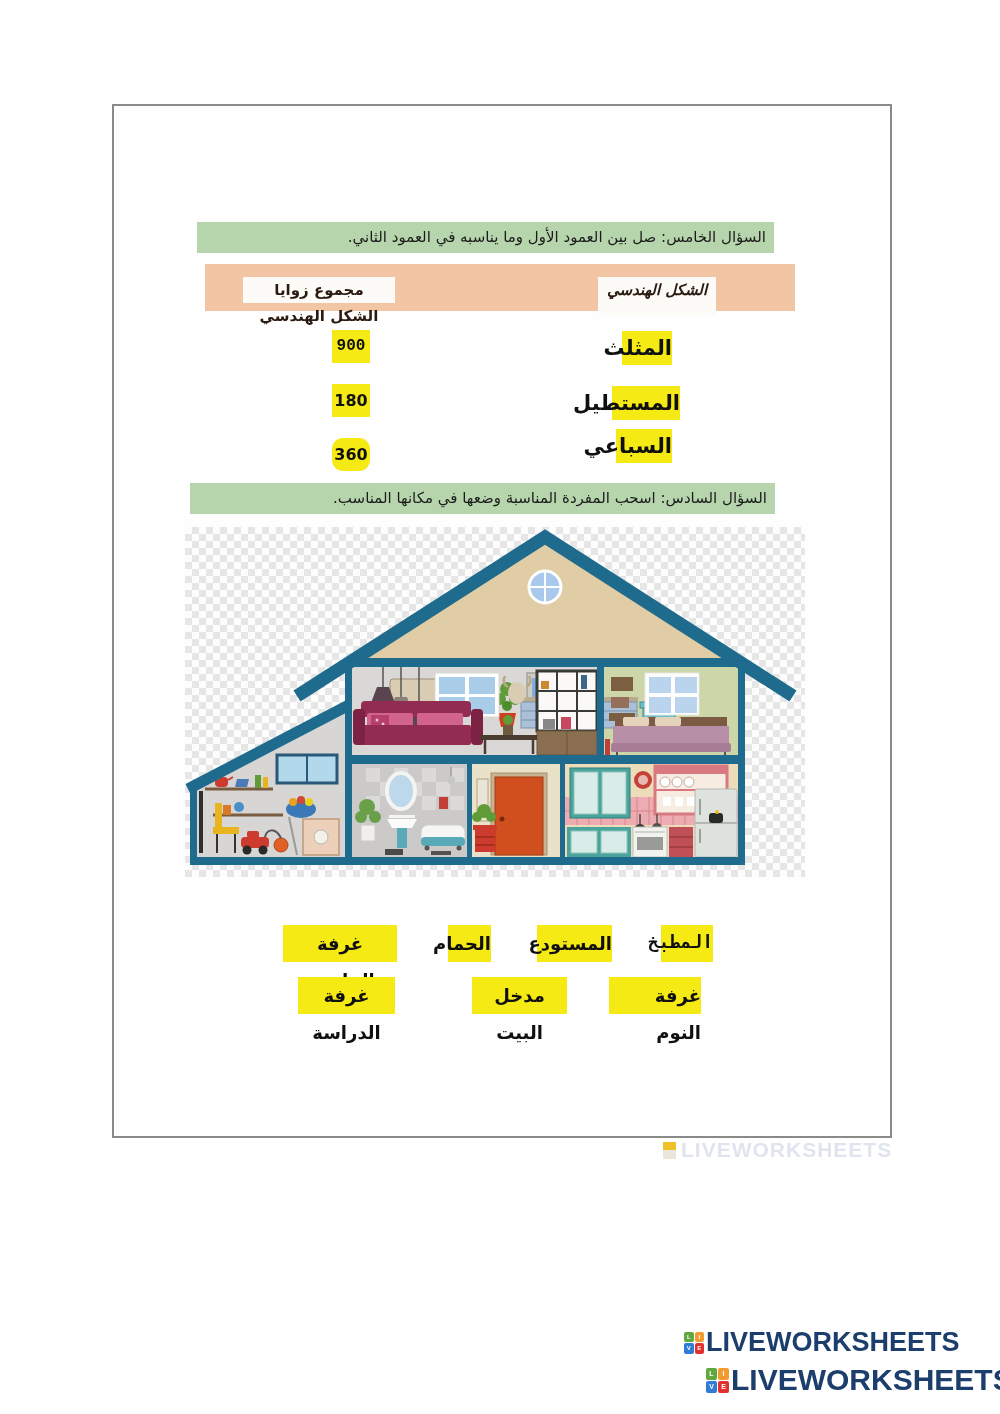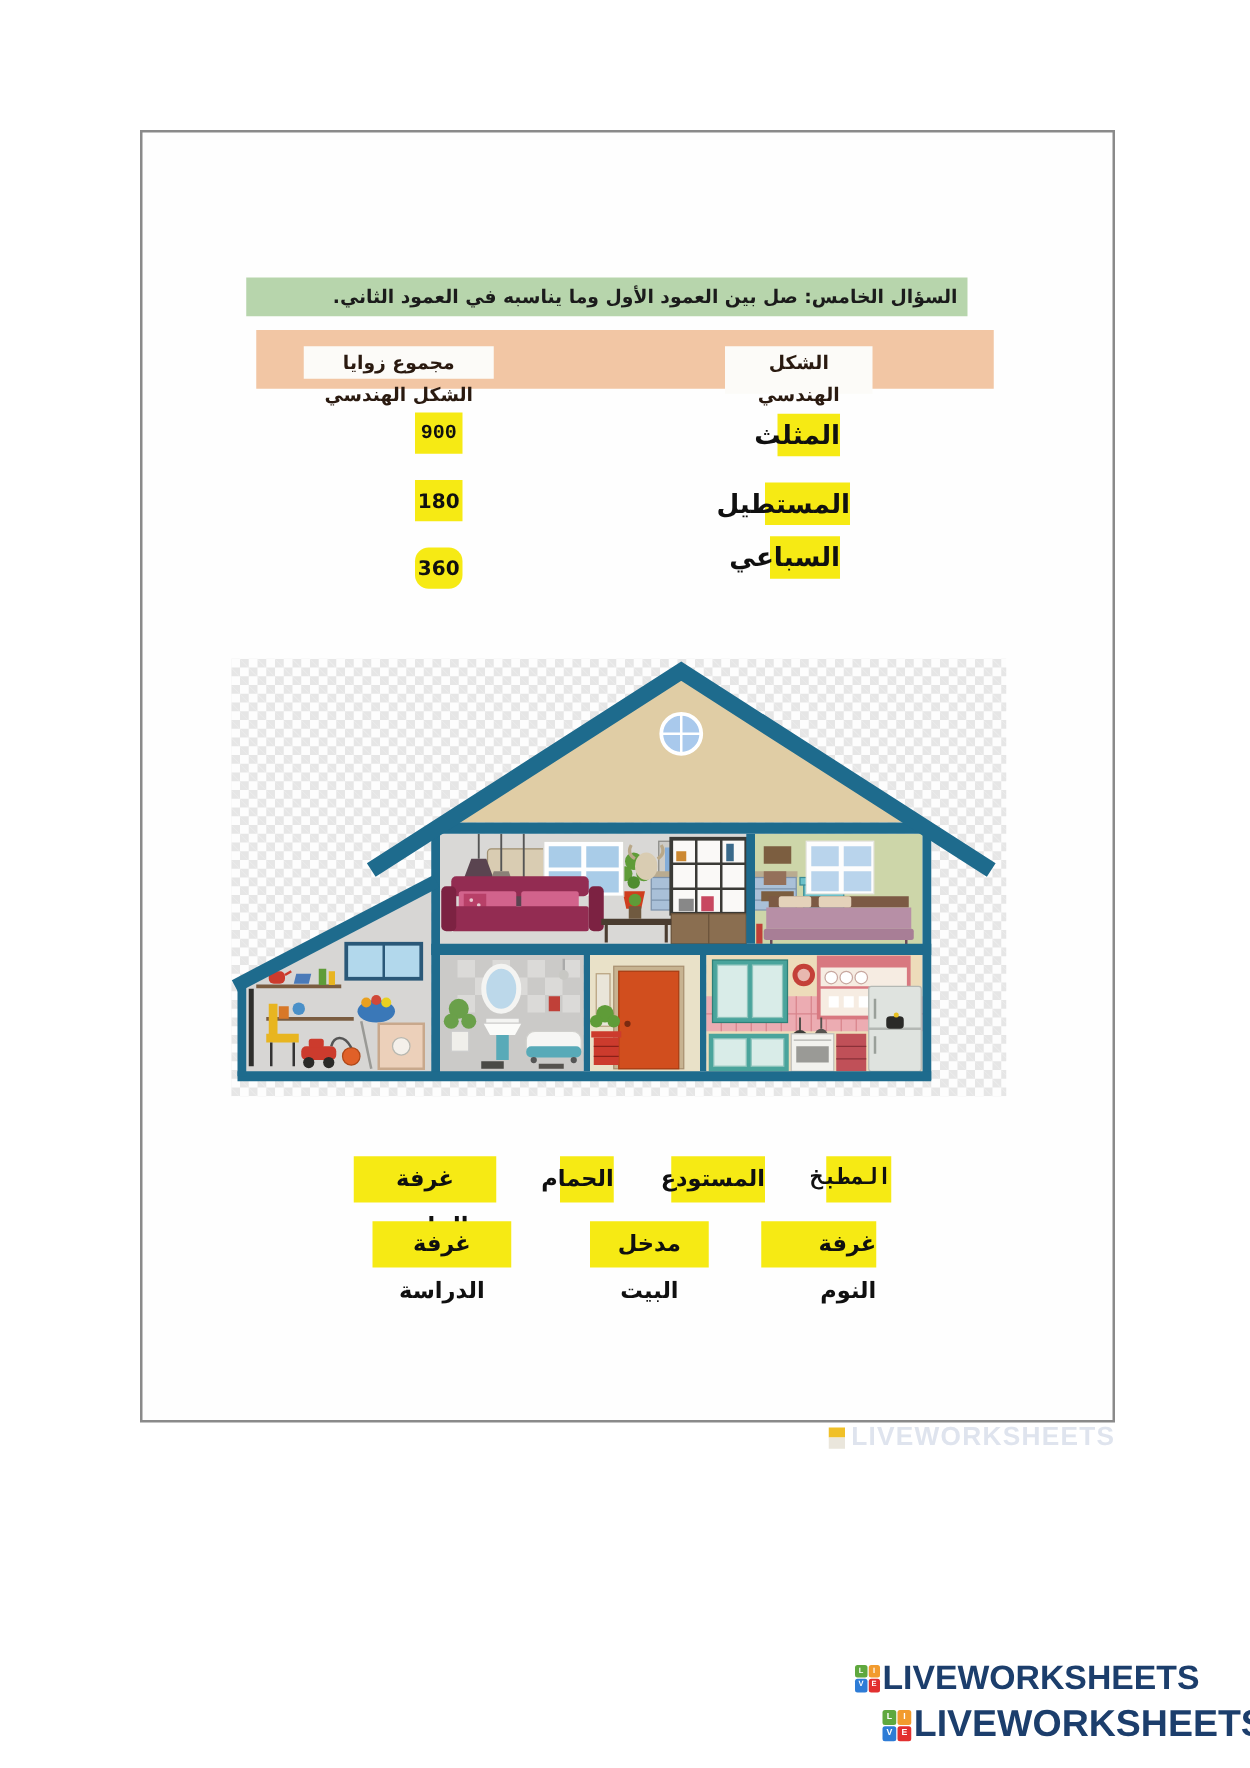--- a/index.html
+++ b/index.html
@@ -3,29 +3,29 @@
 <meta charset="utf-8">
 <style>
   html,body{margin:0;padding:0;background:#ffffff;}
   body{width:1000px;height:1414px;position:relative;font-family:"DejaVu Sans",sans-serif;}
   #page{position:absolute;inset:0;background:#ffffff;overflow:hidden;}
 
   .card{position:absolute;left:112px;top:104px;width:776px;height:1030px;
         border:2px solid #8a8a8a;background:#fefefe;}
 
   .qbar{position:absolute;height:31px;background:#b7d5ac;color:#1b1b1b;
-        font-size:15px;font-weight:bold;line-height:31px;direction:rtl;
+        font-size:15px;font-weight:normal;line-height:31px;direction:rtl;
         padding-right:8px;box-sizing:border-box;}
   .qbar1{left:197px;top:222px;width:577px;}
   .qbar2{left:190px;top:483px;width:585px;}
 
   .peach{position:absolute;left:205px;top:264px;width:590px;height:47px;background:#f2c6a4;}
   .colhead{position:absolute;background:#fcfbf8;color:#2a1a10;font-weight:bold;
            font-size:15px;line-height:26px;text-align:center;direction:rtl;padding:0 6px;}
-  .colhead-right{left:580px;top:277px;width:106px;height:38px;}
+  .colhead-right{left:598px;top:277px;width:106px;height:38px;font-style:italic;}
   .colhead-left{left:243px;top:277px;width:140px;height:26px;}
 
   .chip{position:absolute;background:#f6ea14;color:#101010;font-weight:bold;
         text-align:center;box-sizing:border-box;}
   .chip-num{width:38px;height:33px;line-height:33px;font-size:16px;direction:ltr;}
   .chip-shape{height:34px;line-height:34px;font-size:21px;direction:rtl;}
   .chip-word{height:37px;line-height:37px;font-size:18px;direction:rtl;}
 
   .house{position:absolute;left:185px;top:527px;width:620px;height:350px;
     background-color:#fdfdfd;
@@ -71,20 +71,21 @@
   <div class="colhead colhead-left">مجموع زوايا الشكل الهندسي</div>
 
   <div class="chip chip-num" style="left:332px;top:330px;font-family:Liberation Mono, monospace;">900</div>
   <div class="chip chip-num" style="left:332px;top:384px;">180</div>
   <div class="chip chip-num" style="left:332px;top:438px;border-radius:11px;">360</div>
 
   <div class="chip chip-shape" style="left:622px;top:331px;width:50px;">المثلث</div>
   <div class="chip chip-shape" style="left:612px;top:386px;width:68px;">المستطيل</div>
   <div class="chip chip-shape" style="left:616px;top:429px;width:56px;">السباعي</div>
 
+  <div class="qbar qbar2">السؤال السادس: اسحب المفردة المناسبة وضعها في مكانها المناسب.</div>
 
   <div class="house">
     <svg viewBox="0 0 620 350">
 
       <polygon points="360,16 166,131 554,131" fill="#e0cda5"></polygon>
       <rect x="167" y="140" width="245" height="92" fill="#d9d8d6"></rect>
       <rect x="419" y="140" width="134" height="92" fill="#cdd6a9"></rect>
       <rect x="167" y="237" width="115" height="97" fill="#cbcac8"></rect>
       <rect x="287" y="237" width="88" height="97" fill="#e9e1c8"></rect>
       <rect x="380" y="237" width="173" height="97" fill="#eddcba"></rect>
@@ -326,21 +327,21 @@
       </g>
     </svg>
   </div>
 
   <div class="chip chip-word" style="left:661px;top:925px;width:52px;font-family:Liberation Mono, monospace;">المطبخ</div>
   <div class="chip chip-word" style="left:537px;top:925px;width:75px;">المستودع</div>
   <div class="chip chip-word" style="left:448px;top:925px;width:43px;">الحمام</div>
   <div class="chip chip-word" style="left:283px;top:925px;width:114px;">غرفة الجلوس</div>
   <div class="chip chip-word" style="left:609px;top:977px;width:92px;text-align:right;">غرفة النوم</div>
   <div class="chip chip-word" style="left:472px;top:977px;width:95px;">مدخل البيت</div>
-  <div class="chip chip-word" style="left:298px;top:977px;width:111px;">غرفة الدراسة</div>
+  <div class="chip chip-word" style="left:298px;top:977px;width:97px;">غرفة الدراسة</div>
 
   <div class="watermark">
     <div class="wm-icon">
         <div class="a"></div>
         <div class="b"></div>
       </div>
     <div class="wm-text">LIVEWORKSHEETS</div>
   </div>
 
   <div class="logo logo1">

